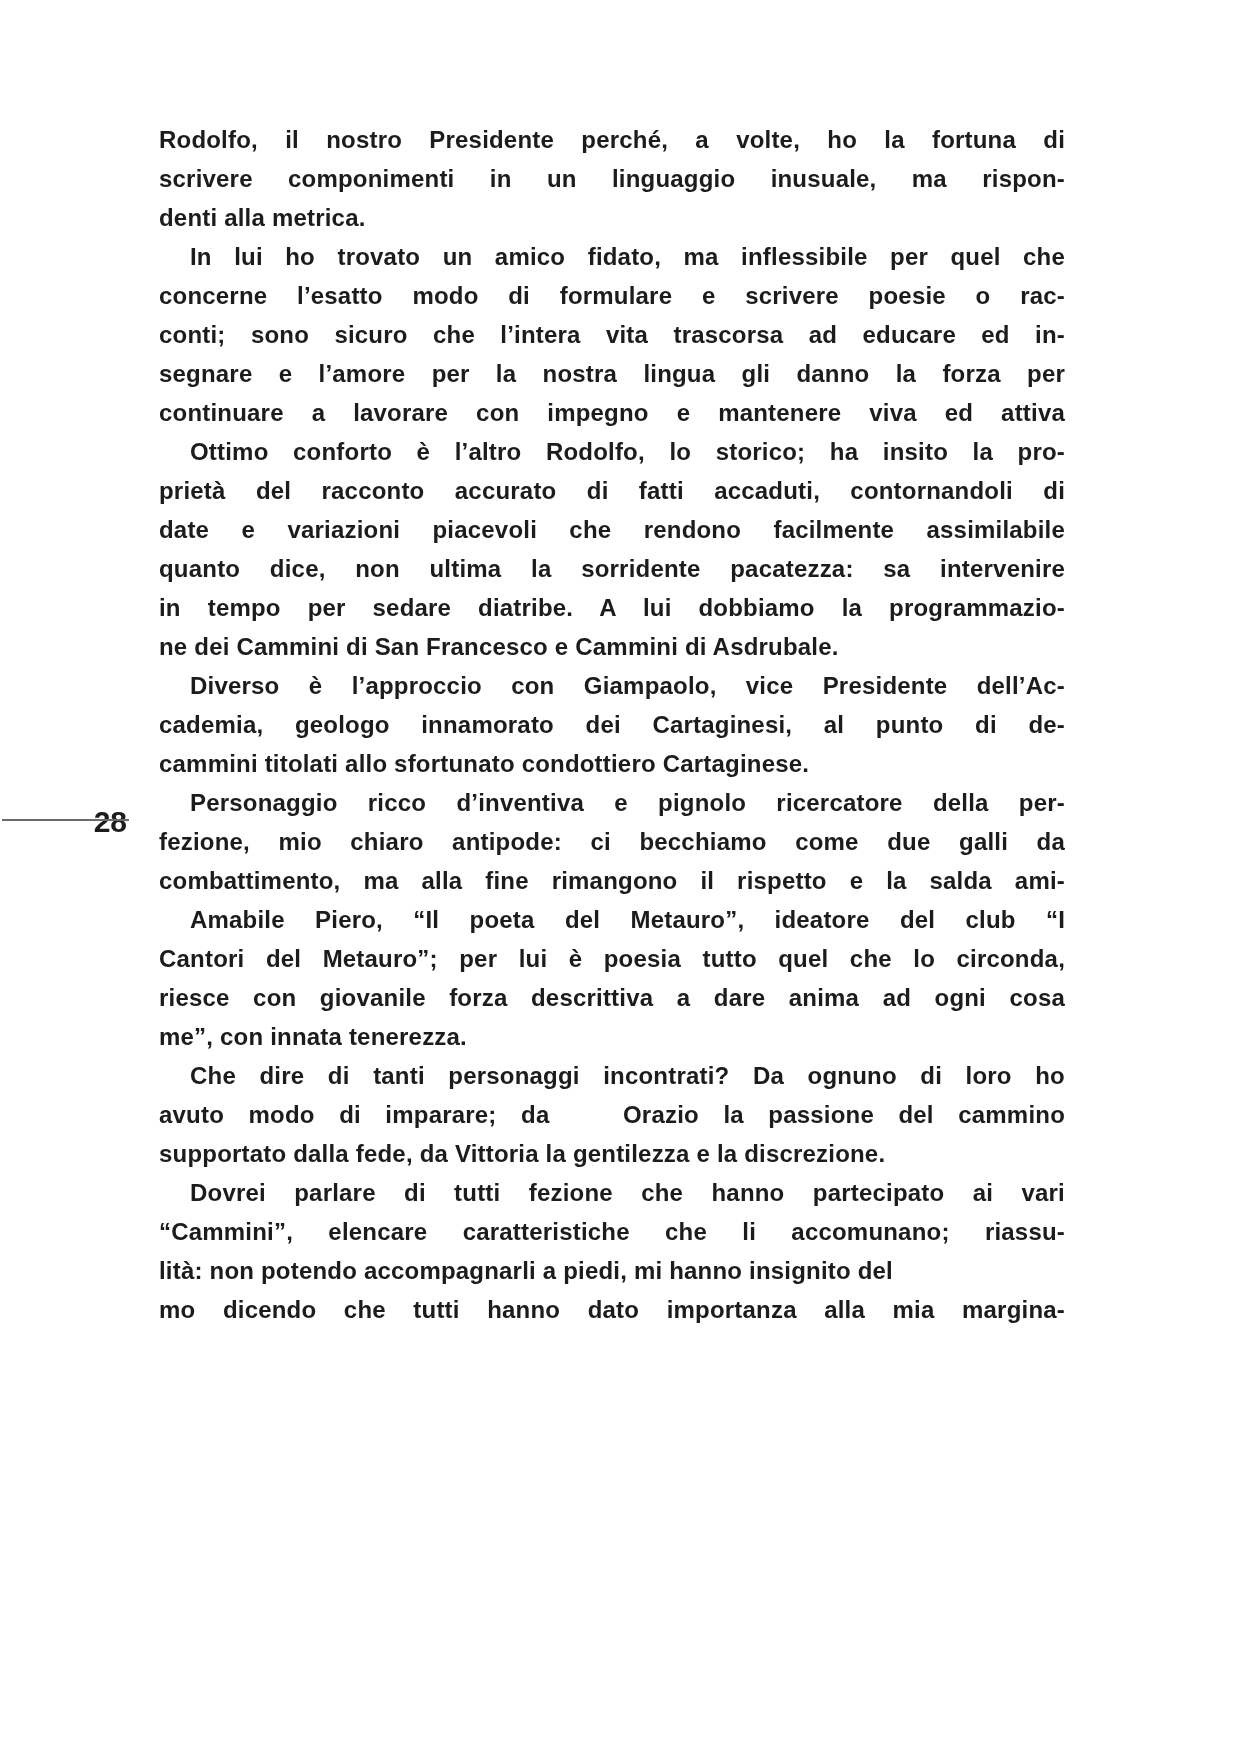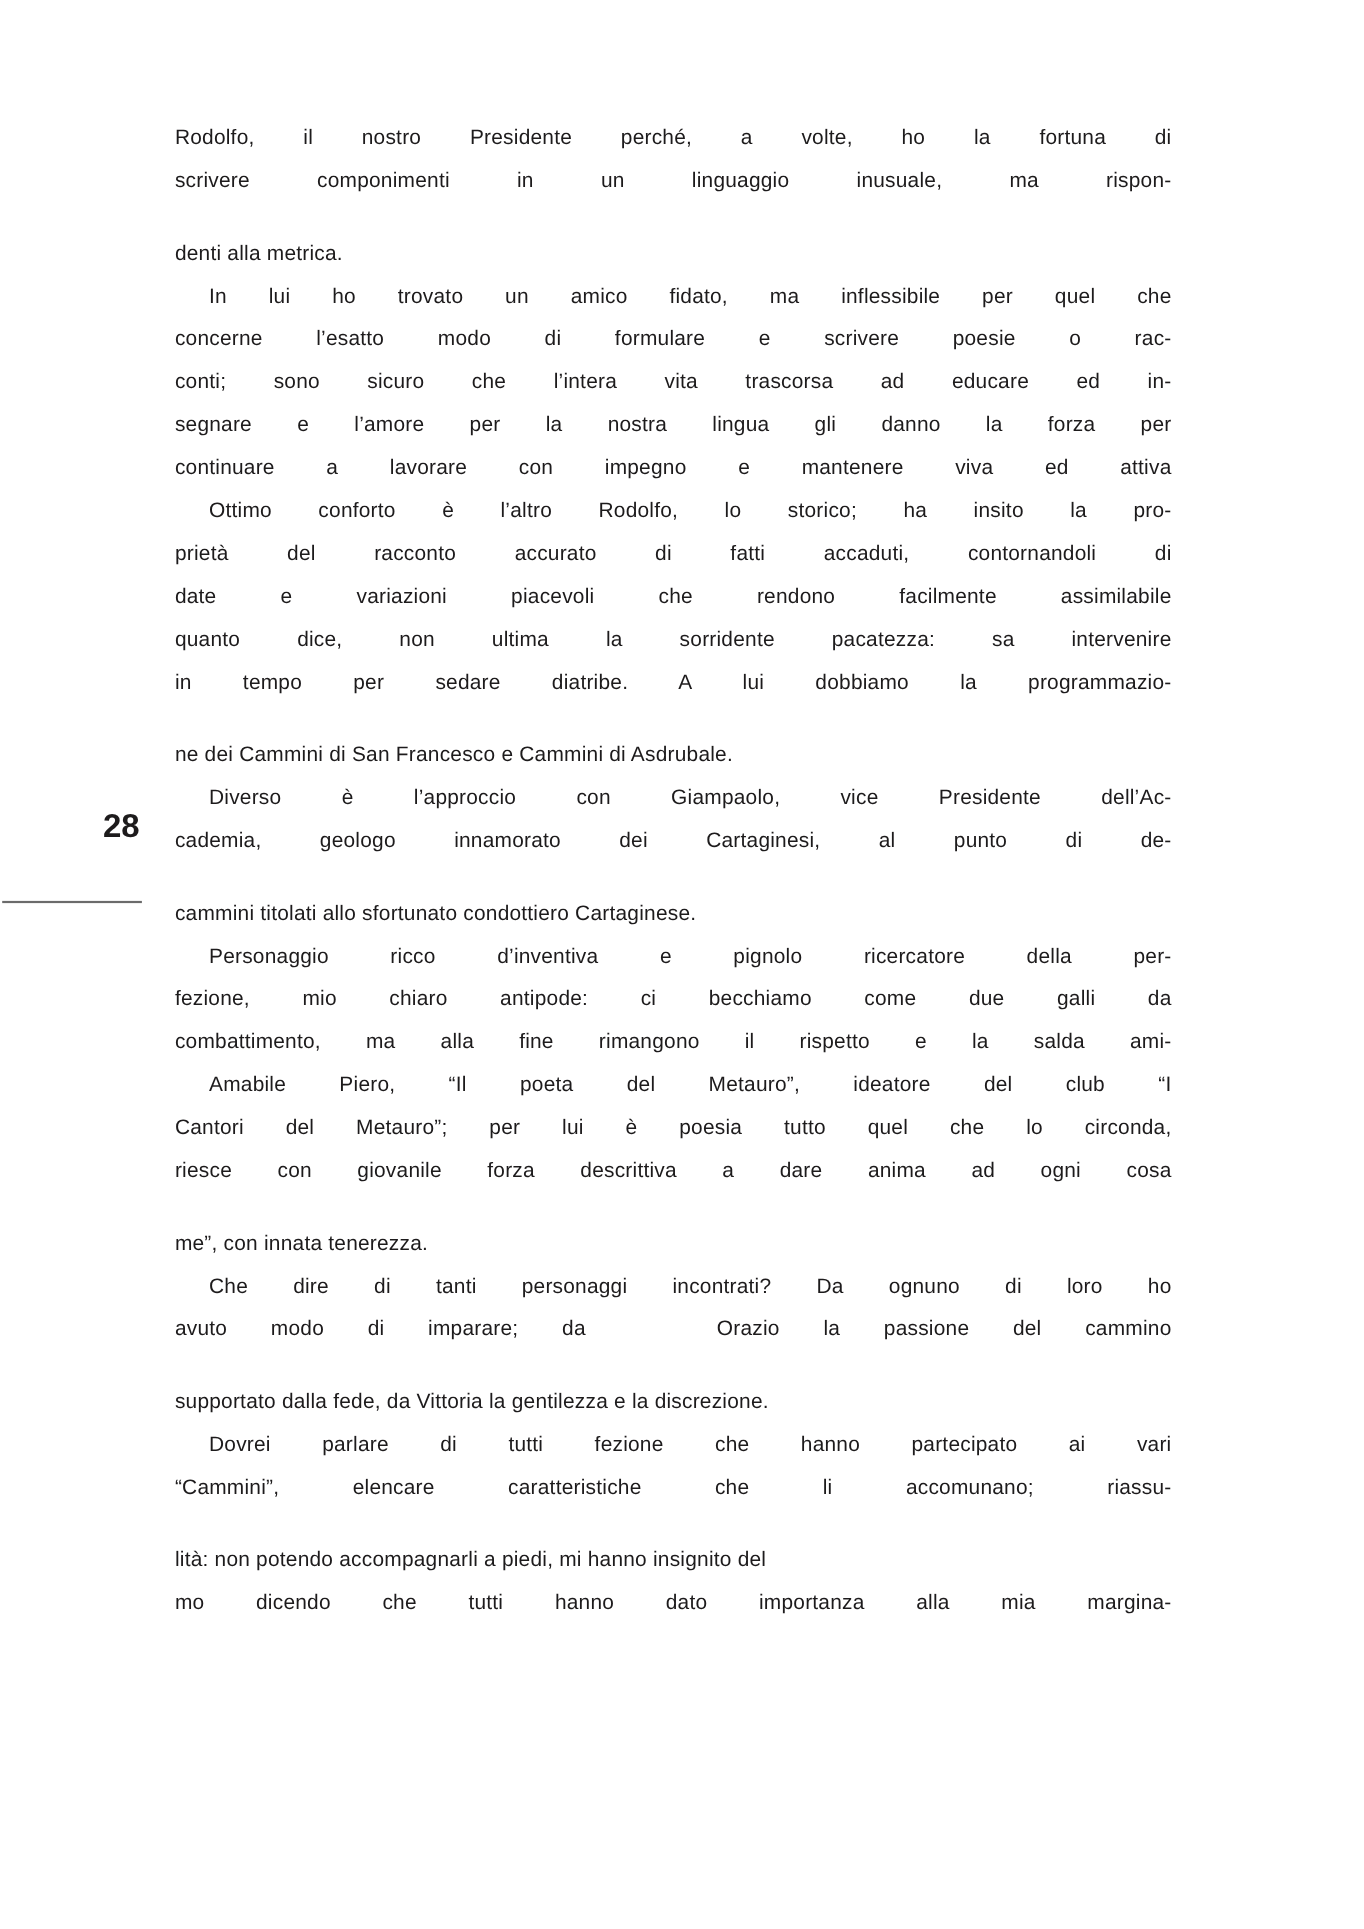--- a/index.html
+++ b/index.html
@@ -12,42 +12,42 @@
     width: 1240px;
     height: 1754px;
     background: #ffffff;
     overflow: hidden;
     font-family: "Liberation Sans", sans-serif;
     color: #1d1b1c;
   }
   .text-block {
     position: absolute;
     left: 159px;
-    top: 106px;
+    top: 120px;
     width: 906px;
-    font-size: 19px;
+    font-size: 24px;
     line-height: 39px;
     letter-spacing: 0.2px;
+    font-weight: bold;
   }
   .line {
     text-align: justify;
     text-align-last: justify;
     white-space: normal;
   }
   .line.end {
     text-align-last: left;
-    margin-top: 27px;
   }
   .line.indent {
     text-indent: 31px;
   }
   .pagenum {
     position: absolute;
     left: 0;
-    top: 735px;
+    top: 805px;
     width: 127px;
     text-align: right;
     font-size: 30px;
     font-weight: bold;
     line-height: 34px;
     color: #1d1b1c;
   }
   .pagenum-rule {
     position: absolute;
     left: 2px;

